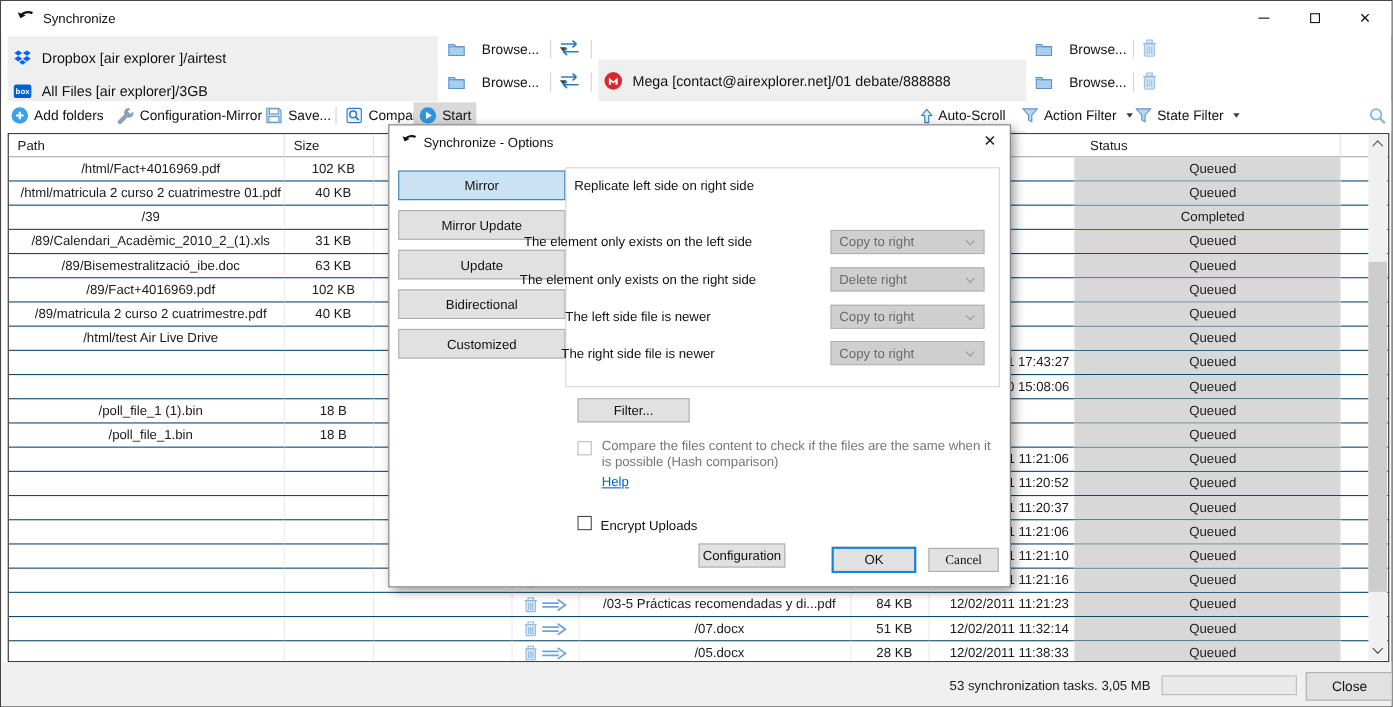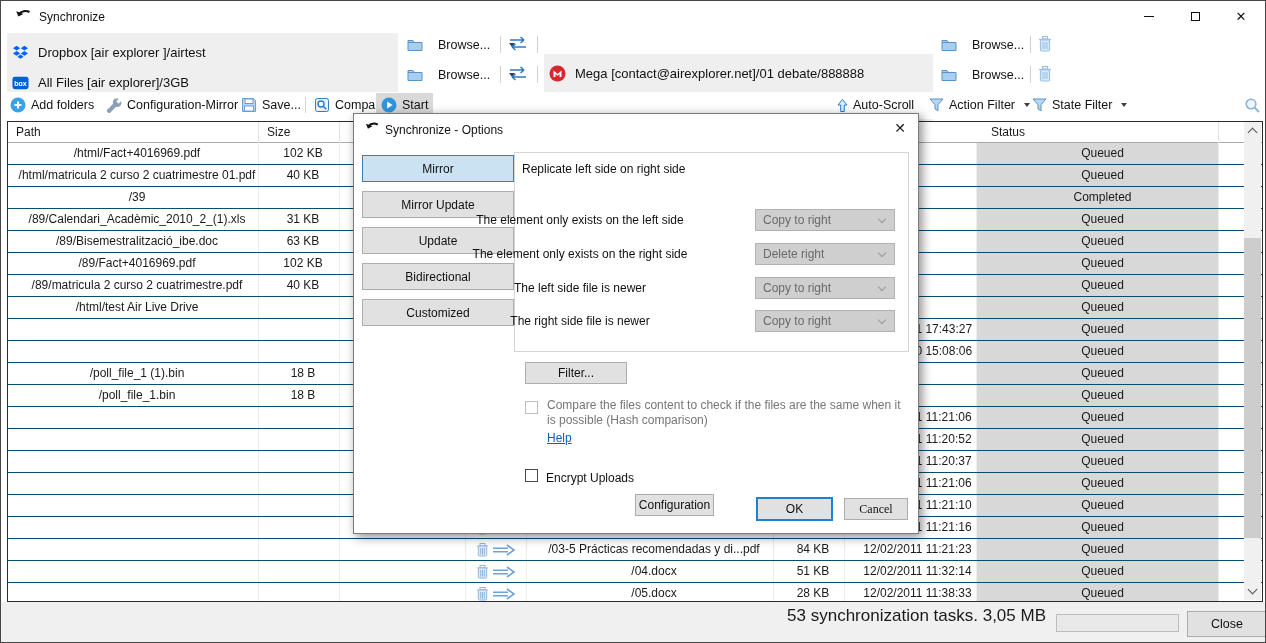--- a/index.html
+++ b/index.html
@@ -85,21 +85,21 @@
   .chkbox-on-edge { border:1px solid #4a4a4a; }
   .hash-text { position:absolute; left:193px; top:284px; width:360px; font-size:12px; line-height:15px; color:#767676; }
   .help-link { position:absolute; left:193px; top:317px; font-size:12px; color:#0563c1; text-decoration:underline; }
   .encrypt-label { position:absolute; left:192px; top:357px; font-size:12px; color:#111; }
   .config-btn { position:absolute; left:281px; top:352px; width:79px; height:22px;margin-top:28px; }
   .ok-btn { position:absolute; left:402px; top:383px; width:77px; height:24px; border:2px solid #1883d7; }
   .cancel-btn { position:absolute; left:490px; top:384px; width:64px; height:22px;font-family:Liberation Serif, serif; }
 
   
   .statusbar { position:absolute; left:0; top:601px; width:1266px; height:41px; background:#f0f0f0; }
-  .sb-text { position:absolute; right:221px; top:4px; font-size:17px; color:#1a1a1a; }
+  .sb-text { position:absolute; right:221px; top:14px; font-size:12px; color:#1a1a1a; }
   .progress { position:absolute; left:1055px; top:12px; width:123px; height:18px; background:#e9e9e9; border:1px solid #bcbcbc; }
   .close-btn { position:absolute; left:1186px; top:9px; width:80px; height:26px; font-size:12.5px; }
 </style>
 </head>
 <body>
 
 <div class="app">
 
   <div class="titlebar">
     <svg class="title-icon" viewBox="0 0 18 18">
@@ -516,21 +516,21 @@
           <div class="gc c-act">
   <svg width="42" height="16" viewBox="0 0 42 16">
     <rect x="5" y="1.5" width="5" height="2.5" fill="none" stroke="#8fb6dd"></rect>
     <path d="M2 4 h11" stroke="#8fb6dd" fill="none"></path>
     <rect x="3.3" y="4" width="8.4" height="10" rx="1.2" fill="#dcebf8" stroke="#8fb6dd"></rect>
     <path d="M5.7 6 v6.5 M7.5 6 v6.5 M9.3 6 v6.5" stroke="#8fb6dd" fill="none"></path>
     <path d="M18 6.2 h15 M18 9.8 h15" stroke="#6ea3d8" stroke-width="1.6" fill="none"></path>
     <path d="M32 3 l7 5 -7 5" stroke="#6ea3d8" stroke-width="1.6" fill="none"></path>
   </svg>
 </div>
-          <div class="gc c-rp">/04.docx</div>
+          <div class="gc c-rp">/07.docx</div>
           <div class="gc c-rs">51 KB</div>
           <div class="gc c-rd">12/02/2011 11:32:14</div>
           <div class="gc c-st">Queued</div>
         </div>
         <div class="grow">
           <div class="gc c-lp"></div>
           <div class="gc c-ls"></div>
           <div class="gc c-ld"></div>
           <div class="gc c-act">
   <svg width="42" height="16" viewBox="0 0 42 16">

